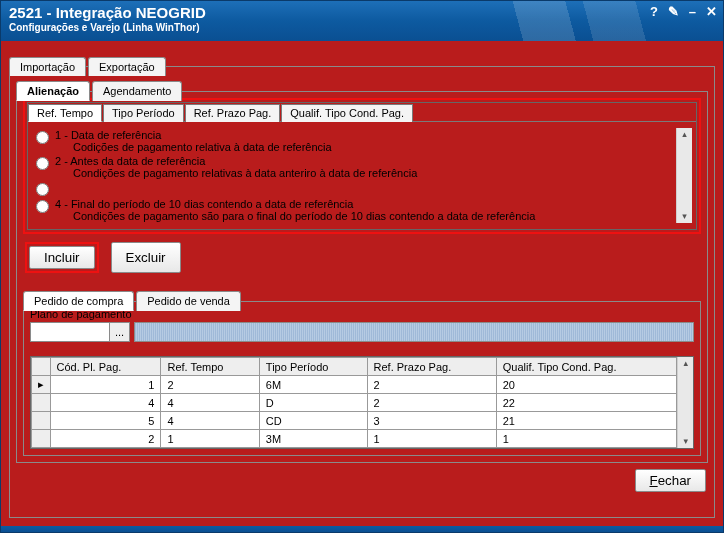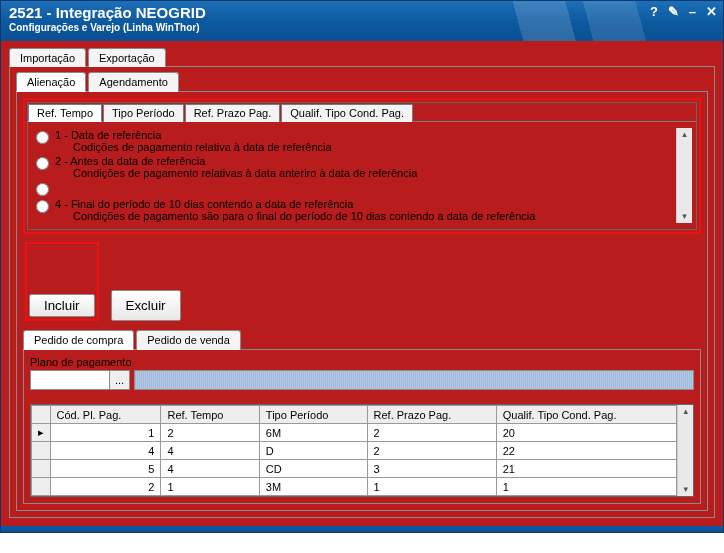--- a/index.html
+++ b/index.html
@@ -8,42 +8,42 @@
   .titlebar { height:40px; background:linear-gradient(to bottom,#1d6fb8 0%,#0d5aa0 50%,#0a4f92 100%); color:#fff; padding:3px 8px 0 8px; position:relative; }
   .titlebar::after { content:""; position:absolute; right:0; bottom:0; width:340px; height:40px;
     background: linear-gradient(75deg, transparent 40%, rgba(255,255,255,0.15) 40%, rgba(255,255,255,0.15) 55%, transparent 55%, transparent 60%, rgba(255,255,255,0.12) 60%, rgba(255,255,255,0.12) 75%, transparent 75%);
     pointer-events:none;}
   .title-main { font-size:15px; font-weight:bold; }
   .title-sub { font-size:10px; font-weight:bold; margin-top:1px; }
   .title-controls { position:absolute; right:6px; top:3px; display:flex; gap:10px; font-weight:bold; font-size:13px; }
   .title-controls span { cursor:pointer; }
   .client { flex:1; padding:6px 8px 8px 8px; display:flex; flex-direction:column; overflow:hidden; }
   .tabs { display:flex; align-items:flex-end; }
-  .tab { border:1px solid #8a8a8a; border-bottom:none; padding:3px 10px; background:#f4f4f4; margin-right:2px; border-radius:3px 3px 0 0; cursor:pointer; position:relative; top:1px; }
+  .tab { border:1px solid #8a8a8a; border-bottom:none; padding:3px 10px; background:#f4f4f4; margin-right:2px; border-radius:3px 3px 0 0; cursor:pointer; position:relative; top:10px; }
   .tab.active { background:#fff; z-index:2; border-bottom:1px solid #fff; }
   .tab-body { border:1px solid #8a8a8a; flex:1; padding:4px 6px 6px 6px; display:flex; flex-direction:column; min-height:0; }
   .subtabs { display:flex; }
   .subtabs .tab { background:#f4f4f4; }
-  .subtabs .tab.active { background:#fff; }
+  .subtabs .tab.active { background:#fff;font-weight:bold; }
   .subtab-body { border:1px solid #8a8a8a; padding:6px; }
   .redlight { border:2px solid #e11; }
   .options-wrap { border:1px solid #666; padding:0; }
   .opt-tabs { display:flex; border-bottom:1px solid #7a7a7a; }
   .opt-tab { border:1px solid #7a7a7a; border-bottom:none; padding:2px 8px; background:#f4f4f4; margin-right:1px; cursor:pointer; position:relative; top:1px; }
   .opt-tab.active { background:#fff; border-bottom:1px solid #fff; }
   .opt-body { display:flex; padding:6px 4px 6px 6px; }
   .opt-list { flex:1; }
   .opt-row { display:flex; align-items:flex-start; padding:1px 0; }
   .opt-row input[type=radio]{ margin:2px 6px 0 2px; }
   .opt-text { }
   .opt-title { }
   .opt-desc { display:block; padding-left:18px; }
   .vscroll { width:16px; background:#e9e9e9; border-left:1px solid #cfcfcf; display:flex; flex-direction:column; justify-content:space-between; align-items:center; padding:2px 0; }
   .vscroll .arrow { font-size:9px; color:#555; cursor:pointer; line-height:1; }
-  .btn { border:1px solid #8a8a8a; background:linear-gradient(#fff,#e8e8e8); padding:3px 14px; cursor:pointer; border-radius:2px;margin-top:48px; }
+  .btn { border:1px solid #8a8a8a; background:linear-gradient(#fff,#e8e8e8); padding:3px 14px; cursor:pointer; border-radius:2px; }
   .btn-row { display:flex; gap:12px; padding:8px 2px 2px 2px; }
   .lower-tabs { display:flex; margin-top:6px; }
   .lower-body { border:1px solid #8a8a8a; padding:6px; display:flex; flex-direction:column; min-height:0; }
   .form-row { display:flex; flex-direction:column; gap:2px; margin-bottom:4px; }
   .inline-input { display:flex; align-items:center; gap:0; }
   .inline-input input[type=text]{ width:80px; height:20px; border:1px solid #8a8a8a; padding:1px 3px; }
   .inline-input button { width:20px; height:20px; border:1px solid #8a8a8a; border-left:none; background:#eee; cursor:pointer; padding:0; font-size:11px; }
   .progress { flex:1; height:20px; border:1px solid #8a8a8a; background:repeating-linear-gradient(90deg,#9fb9d8 0 1px,#b6cbe3 1px 2px); margin-left:4px; }
   .grid-wrap { display:flex; margin-top:10px; border:1px solid #666; }
   .grid { border-collapse:collapse; width:100%; }

